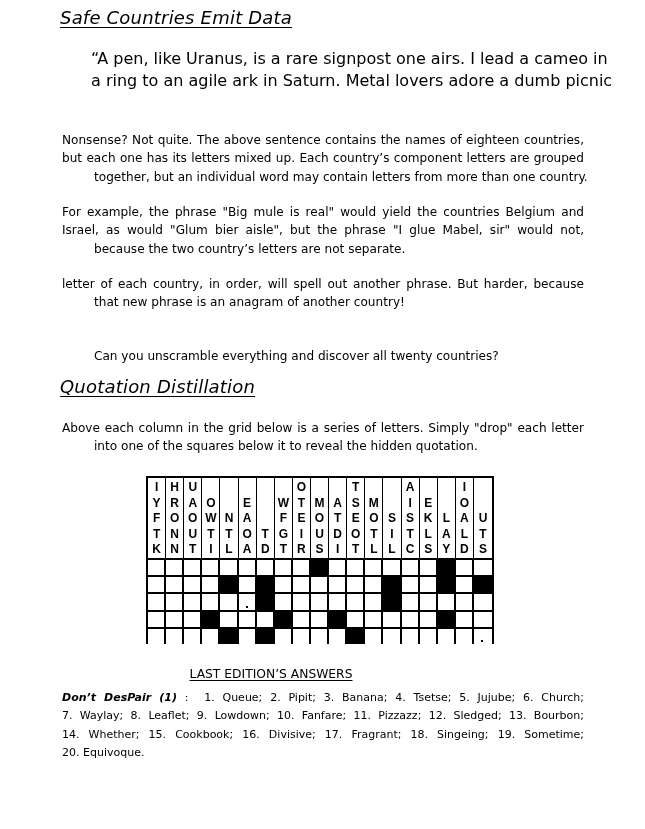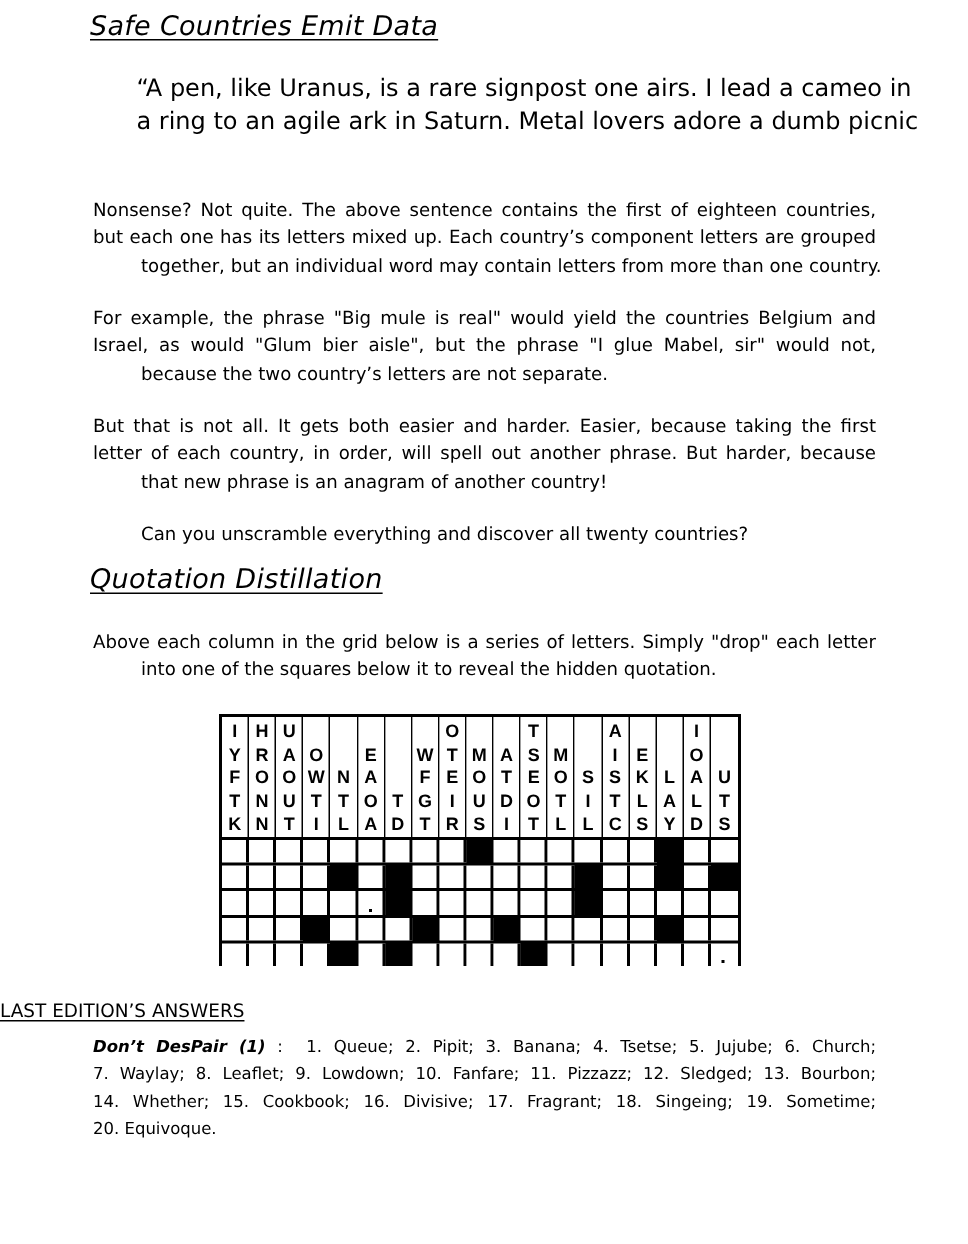--- a/index.html
+++ b/index.html
@@ -54,21 +54,21 @@
     width: 18.3px; height: 100%; box-sizing: border-box;
     border-right: 2px solid #000; background: #fff; position: relative;
   }
   .cell:last-child { border-right: none; }
   .cell.b { background: #000; }
   .cell .dot {
     position: absolute; left: 7px; bottom: 2px; width: 2px; height: 2px; background: #000;
   }
 
   #answers-title {
-    position: absolute; left: 0; width: 542px; top: 667px; text-align: left;
+    position: absolute; left: 0; width: 542px; top: 667px; text-align: center;
     font-size: 12.3px; text-decoration: underline; text-underline-offset: 2px;
   }
   #answers {
     position: absolute; left: 62px; top: 689px; width: 522px;
     font-size: 11px; line-height: 18.3px;
   }
   #answers .ln { display: block; white-space: nowrap; text-align: justify; text-align-last: justify; }
   #answers .ln.last { text-align-last: left; }
   #answers .puzzle-name { font-style: italic; font-weight: bold; }
 </style>
@@ -76,31 +76,30 @@
 <body>
 
 <div id="h1" class="heading">Safe Countries Emit Data</div>
 
 <div class="quote">
   <div>“A pen, like Uranus, is a rare signpost one airs.  I lead a cameo in</div>
   <div>a ring to an agile ark in Saturn.  Metal lovers adore a dumb picnic</div>
 </div>
 
 <div id="p1" class="para">
-  <span class="ln">Nonsense?  Not quite.  The above sentence contains the first of eighteen countries,</span>
+  <span class="ln">Nonsense?  Not quite.  The above sentence contains the names of eighteen countries,</span>
   <span class="ln">but each one has its letters mixed up.  Each country’s component letters are grouped</span>
   <span class="ln last">together, but an individual word may contain letters from more than one country.</span>
 </div>
 <div id="p2" class="para">
   <span class="ln">For example, the phrase "Big mule is real" would yield the countries Belgium and</span>
   <span class="ln">Israel, as would "Glum bier aisle", but the phrase "I glue Mabel, sir" would not,</span>
   <span class="ln last">because the two country’s letters are not separate.</span>
 </div>
 <div id="p3" class="para">
-  <span class="ln">But that is not all.  It gets both easier and harder.  Easier, because taking the first</span>
   <span class="ln">letter of each country, in order, will spell out another phrase.  But harder, because</span>
   <span class="ln last">that new phrase is an anagram of another country!</span>
 </div>
 <div id="p4" class="para">
   <span class="ln last">Can you unscramble everything and discover all twenty countries?</span>
 </div>
 
 <div id="h2" class="heading">Quotation Distillation</div>
 
 <div id="p5" class="para">

